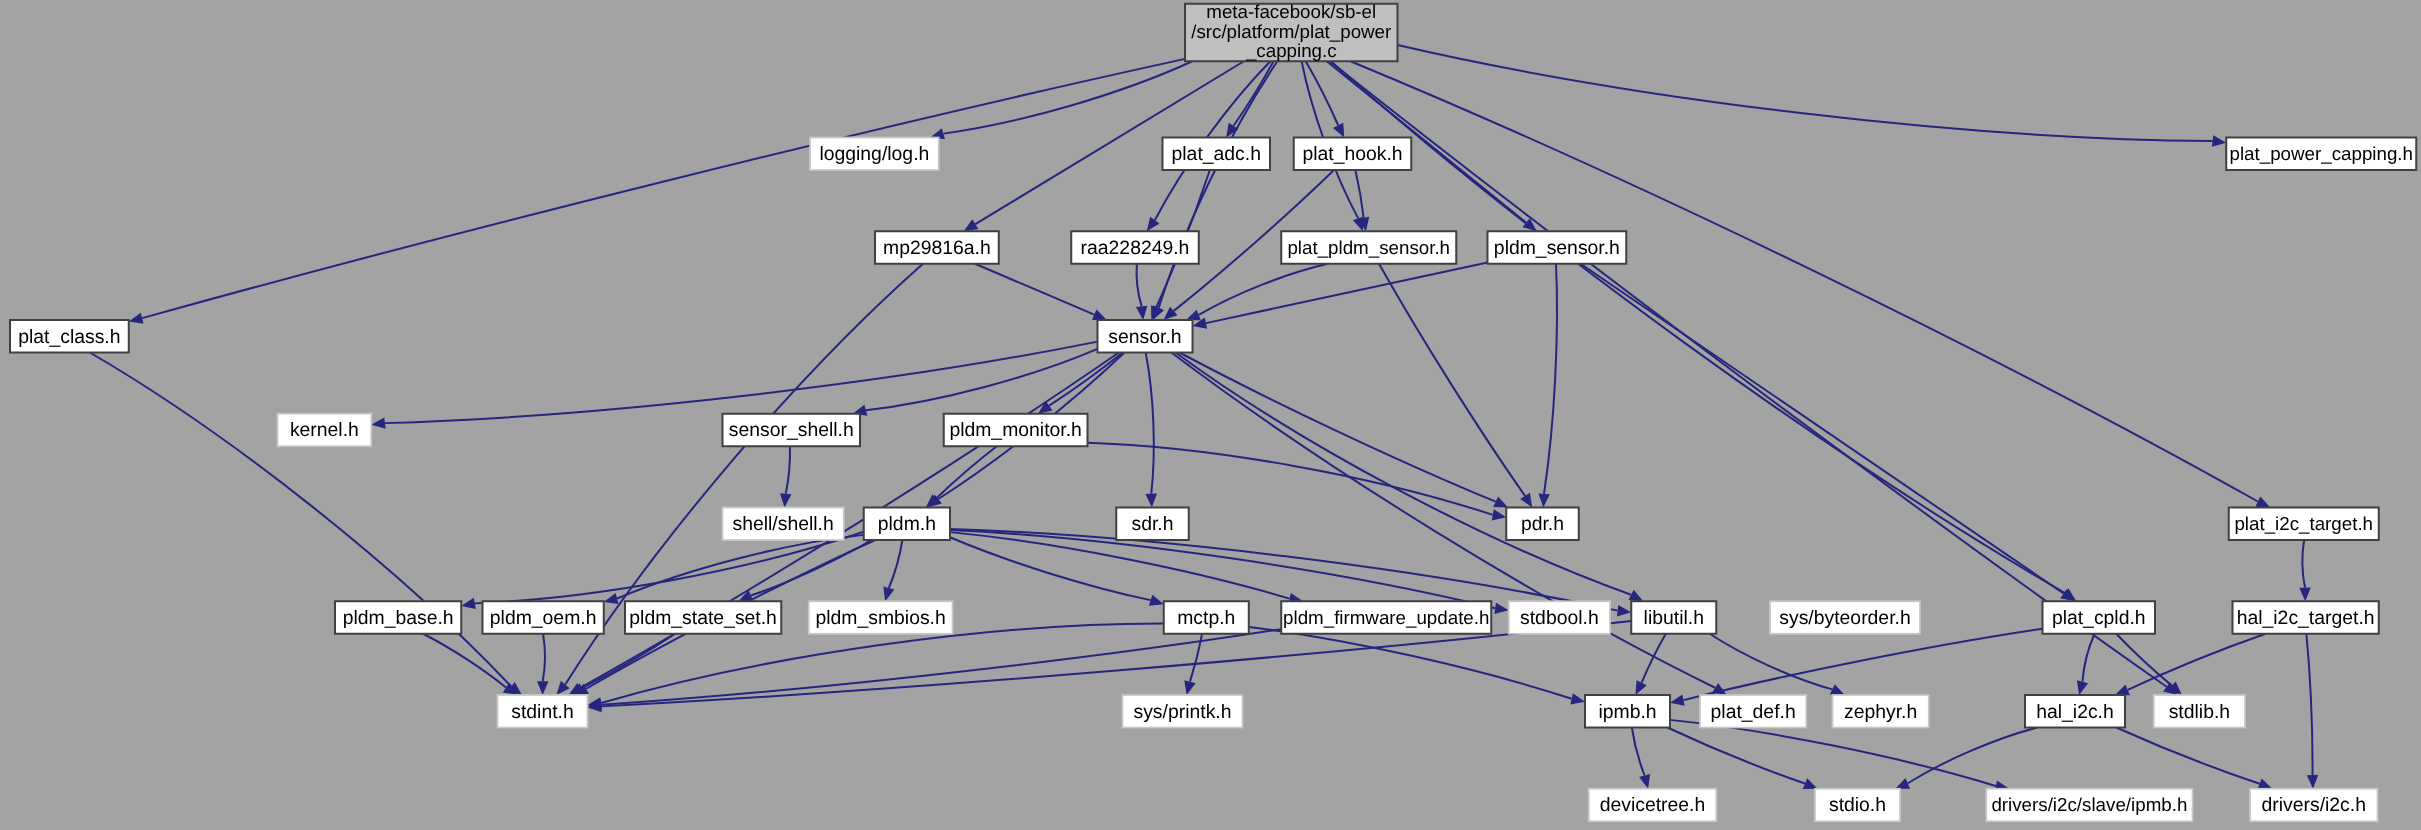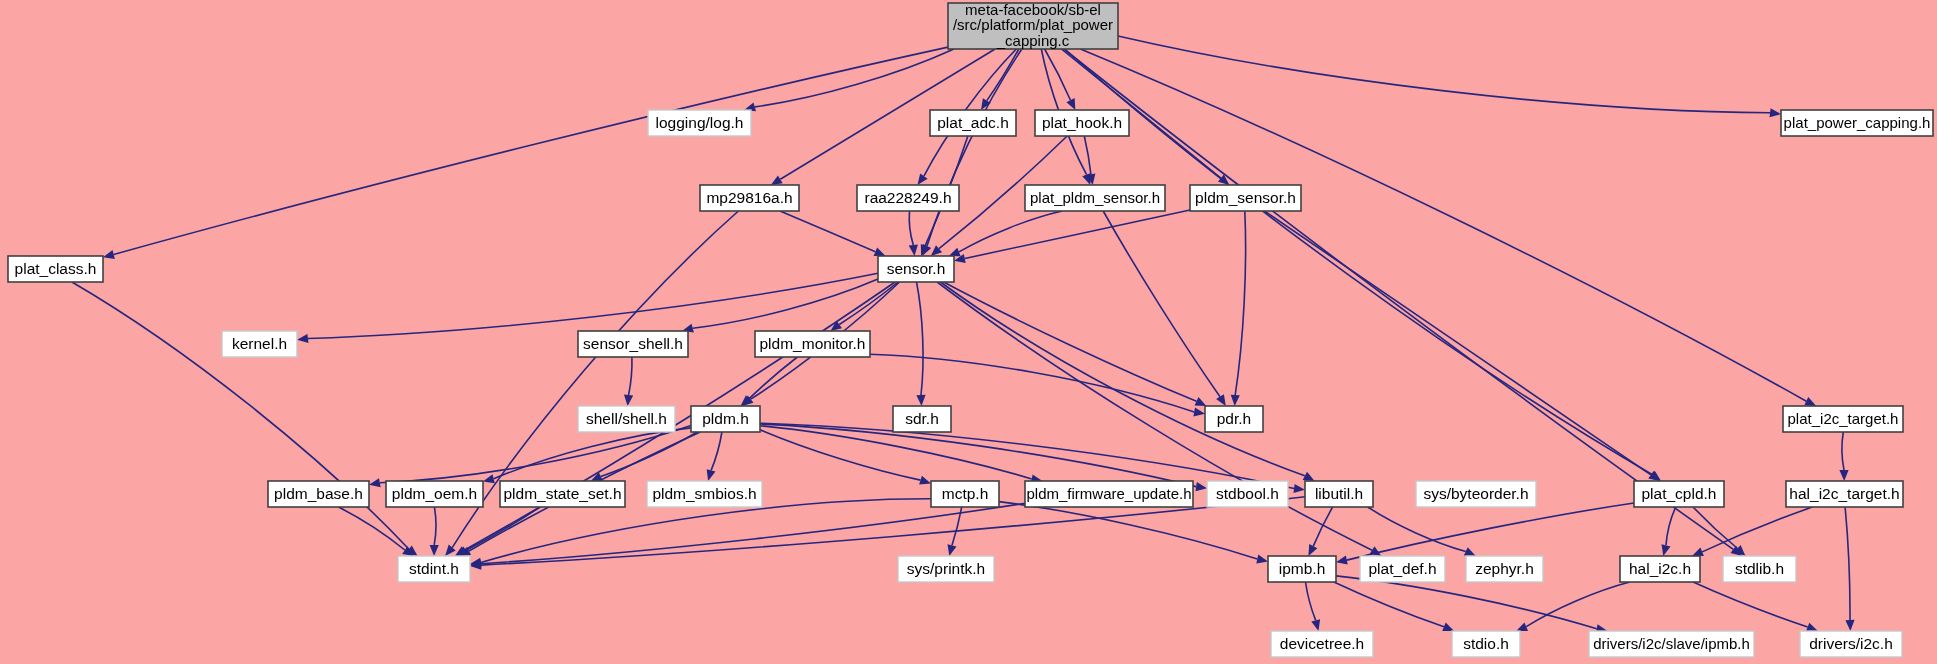--- a/index.html
+++ b/index.html
@@ -1,17 +1,17 @@
 <!DOCTYPE html>
 <html><head>
 <meta charset="utf-8">
 <style>
   html,body{margin:0;padding:0;background:#ffffff;}
   body{font-family:"Liberation Sans",sans-serif;}
-  #graph-root{position:relative;width:1937px;height:664px;background:#fca5a5;overflow:hidden;}
+  #graph-root{position:relative;width:1937px;height:664px;background:#a3a3a3;overflow:hidden;}
   #graph-svg{position:absolute;left:0;top:0;width:1937px;height:664px;}
   .node-label{font-family:"Liberation Sans",sans-serif;font-size:15.5px;fill:#000000;text-anchor:middle;dominant-baseline:middle;}
   .node-label.small{font-size:15px;}
   .edge{fill:none;stroke:#26267f;stroke-width:1.6px;}
   .arrow{fill:#26267f;stroke:none;}
   .nbox{fill:#ffffff;stroke:#404040;stroke-width:1.6px;}
   .nbox.ext{stroke:#c8c8c8;stroke-width:1.4px;}
   .nbox.root{fill:#bfbfbf;stroke:#404040;stroke-width:1.6px;}
 </style>
 </head>

